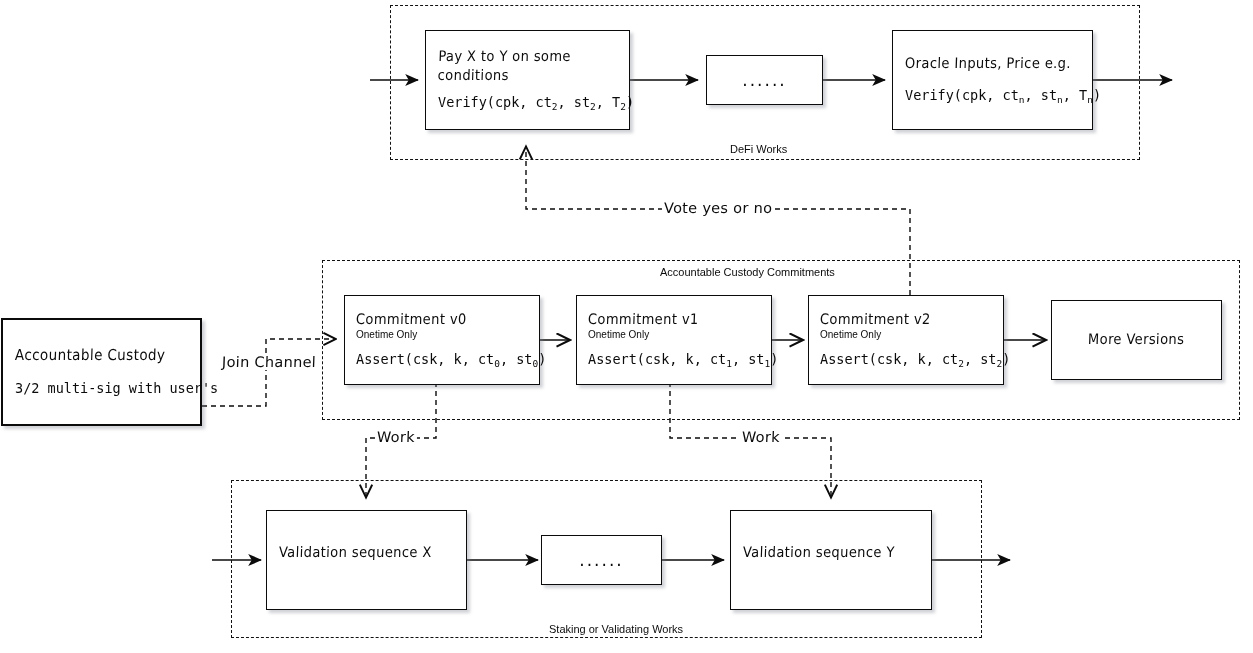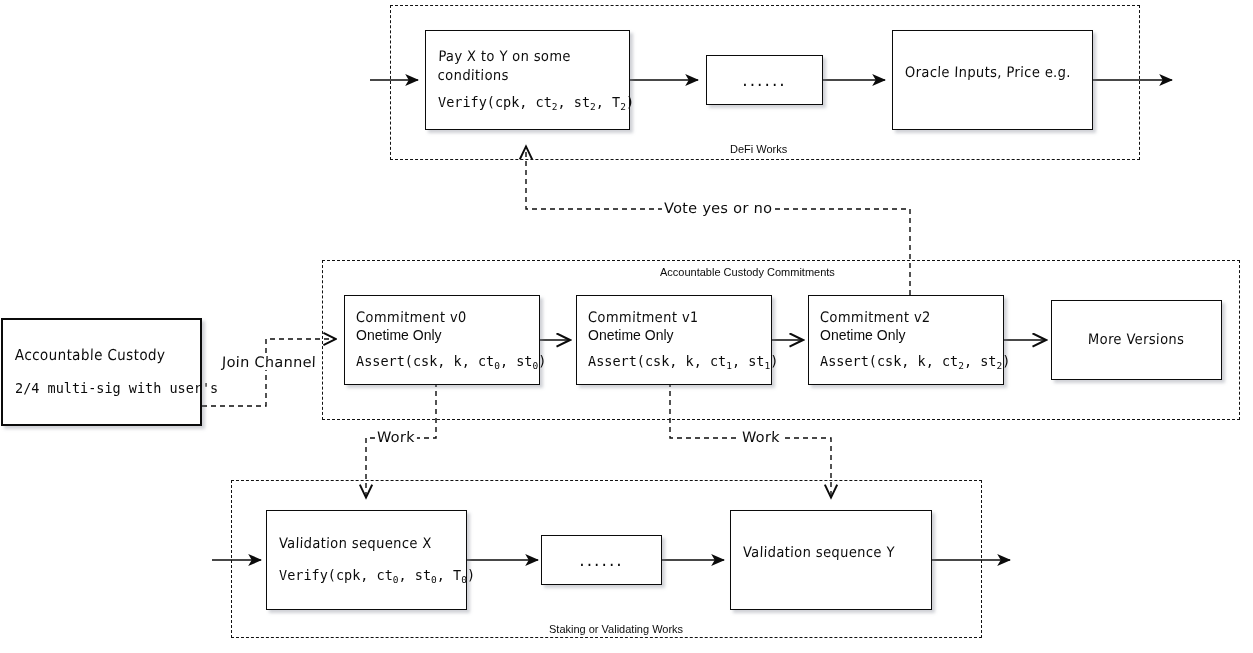--- a/index.html
+++ b/index.html
@@ -37,21 +37,21 @@
   .mono{
     font-family:"DejaVu Sans Mono", monospace;
     font-size:13.5px;
     color:#0b0b0b;
     line-height:1.3;
     white-space:nowrap;
   }
   .mono sub, .hand sub{font-size:9.5px;vertical-align:-0.28em;}
   .sml{
     font-family:"Liberation Sans", sans-serif;
-    font-size:14px;
+    font-size:10px;
     color:#0b0b0b;
     line-height:1.25;
   }
   .gap-sm{height:9px;}
   .gap-md{height:14px;}
   .dots{
     font-family:"DejaVu Sans", sans-serif;
     font-size:17px;letter-spacing:2px;color:#0b0b0b;
   }
 
@@ -150,40 +150,41 @@
 
   <div class="edge-label" style="left:220px;top:354px;">Join Channel</div>
   <div class="edge-label" style="left:662px;top:200px;">Vote yes or no</div>
   <div class="edge-label" style="left:375px;top:429px;">Work</div>
   <div class="edge-label" style="left:740px;top:429px;">Work</div>
 
   <div class="node thick" style="left:1px;top:318px;width:201px;height:108px;">
     <div class="hand big">Accountable Custody</div>
     <div class="gap-md"></div>
     <div class="mono">
-      <div>2/4 multi-sig with user's</div>
+      <div>3/2 multi-sig with user's</div>
     </div>
   </div>
 
   <div class="node" style="left:425px;top:30px;width:205px;height:100px;">
     <div class="hand">
       <div>Pay X to Y on some</div>
       <div>conditions</div>
     </div>
     <div class="gap-sm"></div>
     <div class="mono"><span>Verify(cpk, ct</span><sub>2</sub><span>, st</span><sub>2</sub><span>, T</span><sub>2</sub><span>)</span></div>
   </div>
 
   <div class="node center" style="left:706px;top:55px;width:117px;height:50px;">
     <div class="dots">......</div>
   </div>
 
   <div class="node" style="left:892px;top:30px;width:201px;height:100px;">
     <div class="hand">Oracle Inputs, Price e.g.</div>
     <div class="gap-md"></div>
+    <div class="mono"><span>Verify(cpk, ct</span><sub>n</sub><span>, st</span><sub>n</sub><span>, T</span><sub>n</sub><span>)</span></div>
   </div>
 
   <div class="node" style="left:344px;top:295px;width:196px;height:90px;padding:9px 11px;">
     <div class="hand">Commitment v0</div>
     <div class="sml">Onetime Only</div>
     <div class="gap-sm"></div>
     <div class="mono"><span>Assert(csk, k, ct</span><sub>0</sub><span>, st</span><sub>0</sub><span>)</span></div>
   </div>
 
   <div class="node" style="left:576px;top:295px;width:196px;height:90px;padding:9px 11px;">
@@ -200,21 +201,20 @@
     <div class="mono"><span>Assert(csk, k, ct</span><sub>2</sub><span>, st</span><sub>2</sub><span>)</span></div>
   </div>
 
   <div class="node center" style="left:1051px;top:300px;width:171px;height:80px;">
     <div class="hand">More Versions</div>
   </div>
 
   <div class="node" style="left:266px;top:510px;width:201px;height:100px;">
     <div class="hand">Validation sequence X</div>
     <div class="gap-md"></div>
-    <div class="mono"><span>Verify(cpk, ct</span><sub>0</sub><span>, st</span><sub>0</sub><span>, T</span><sub>0</sub><span>)</span></div>
   </div>
 
   <div class="node center" style="left:541px;top:535px;width:121px;height:50px;">
     <div class="dots">......</div>
   </div>
 
   <div class="node" style="left:730px;top:510px;width:202px;height:100px;">
     <div class="hand">Validation sequence Y</div>
     <div class="gap-md"></div>
   </div>

